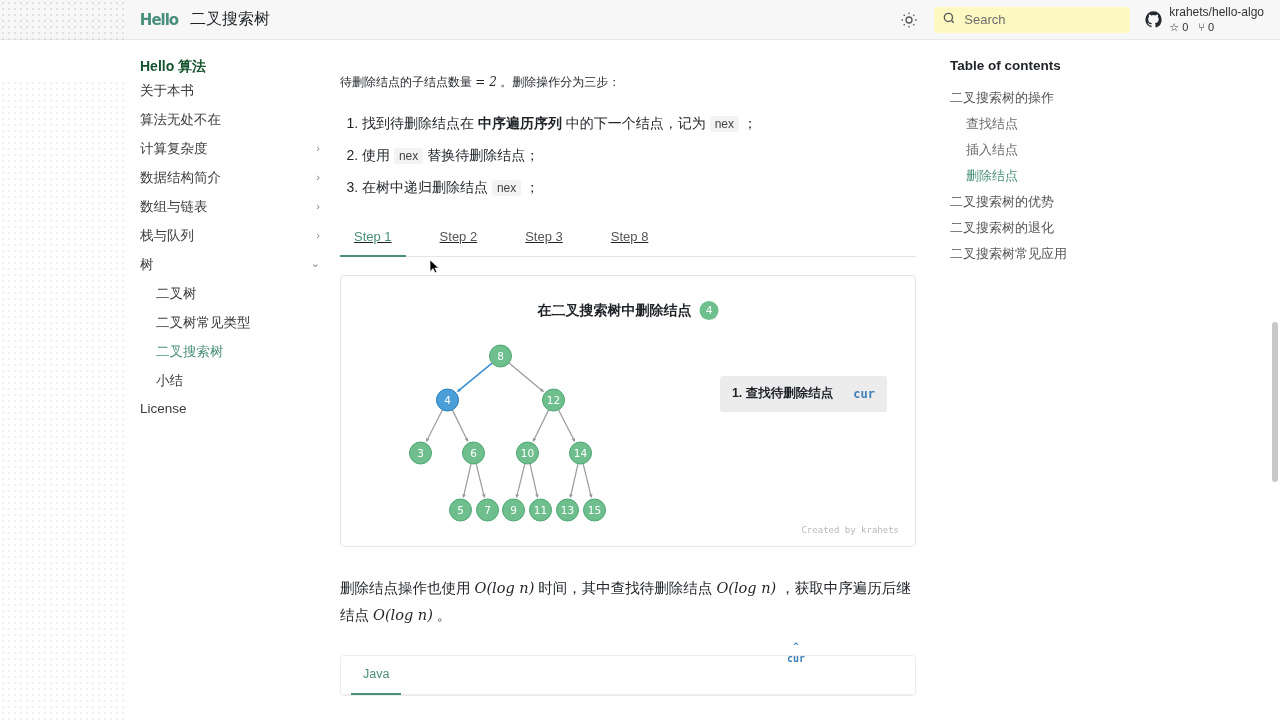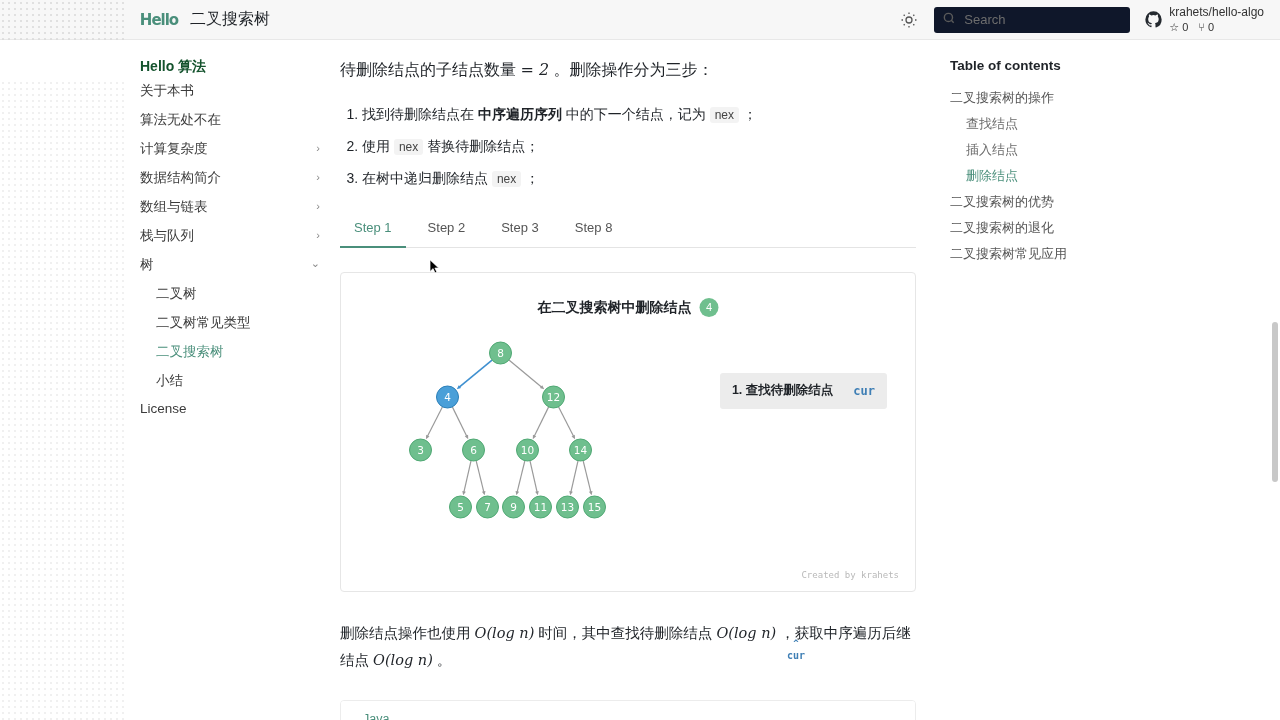--- a/index.html
+++ b/index.html
@@ -46,21 +46,21 @@
   }
   .theme-toggle {
     width: 22px; height: 22px;
     display: flex; align-items: center; justify-content: center;
     cursor: pointer;
     color: #555;
   }
   .search-box {
     width: 196px;
     height: 26px;
-    background: #0f172a;
+    background: #fef9c3;
     border-radius: 3px;
     display: flex;
     align-items: center;
     padding: 0 8px;
     gap: 8px;
     color: #6d6d6d;
     font-size: 13px;
     cursor: text;
   }
   .search-box.wide { width: 196px; }
@@ -126,53 +126,54 @@
   .chev { color: #888; font-size: 11px; transform: translateY(-1px); }
 
   .content {
     flex: 1;
     padding: 16px 24px 0 0;
     max-width: 600px;
     font-size: 14px;
     line-height: 1.72;
     position: relative;
   }
-  .lead { font-size: 16px; margin: 0 0 18px 0; }
+  .lead { font-size: 12px; margin: 16px 0 18px 0; }
   ol.steps { margin: 0 0 20px 0; padding-left: 22px; }
   ol.steps li { margin-bottom: 8px; font-size: 14px; }
   code.inline {
     background: #f3f3f3;
     border-radius: 3px;
     padding: 1px 5px;
     font-family: Liberation Sans, sans-serif;
     font-size: 12px;
     color: #444;
   }
   .math { font-family: "DejaVu Serif", serif; font-style: italic; }
 
   .tabs {
     display: flex;
-    gap: 8px;
+    gap: 20px;
     border-bottom: 1px solid #e4e4e4;
-    margin-bottom: 24px;
+    margin-bottom: 18px;
+    text-decoration: underline;
   }
   .tab {
     padding: 7px 14px;
     font-size: 13px;
     color: #555;
     cursor: pointer;
     border-bottom: 2px solid transparent;
     margin-bottom: -1px;
   }
   .tab.active { color: #4a8f7b; border-bottom-color: #4a8f7b; }
 
   .figure {
     border: 1px solid #e6e6e6;
     border-radius: 4px;
-    height: 320px;
+    height: 272px;
     position: relative;
     background: #fff;
     margin-bottom: 28px;
   }
   .fig-title {
     position: absolute;
     left: 50%;
     transform: translateX(-50%);
     top: 22px;
     font-weight: bold;

